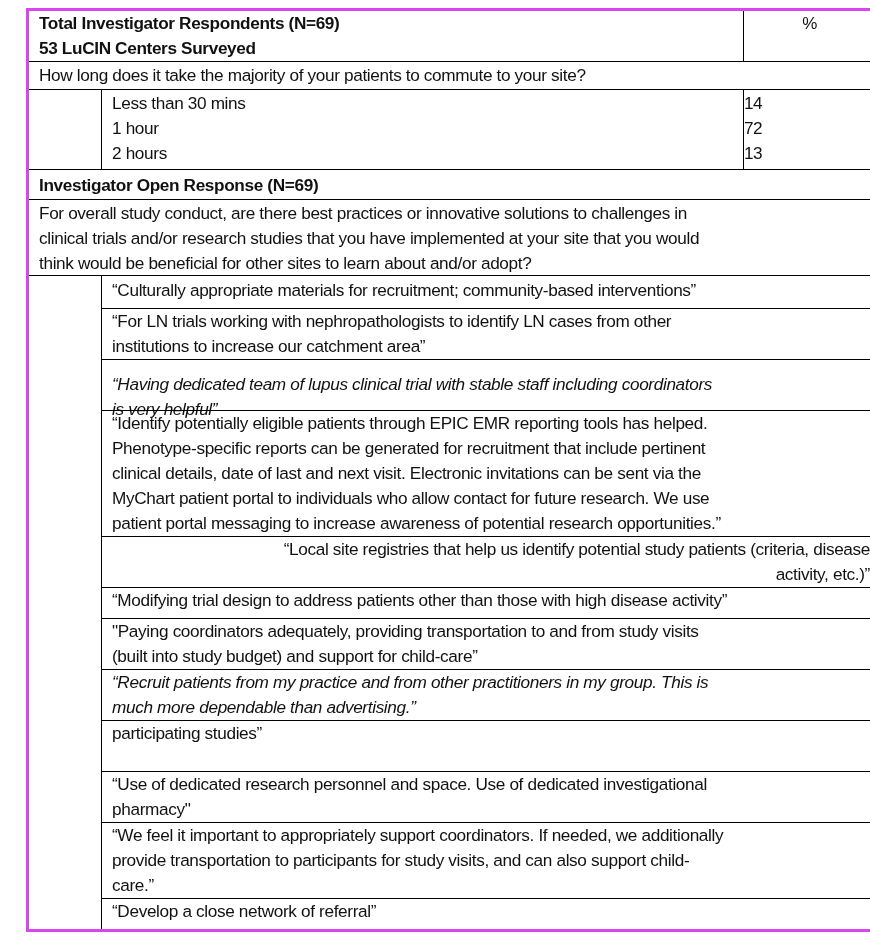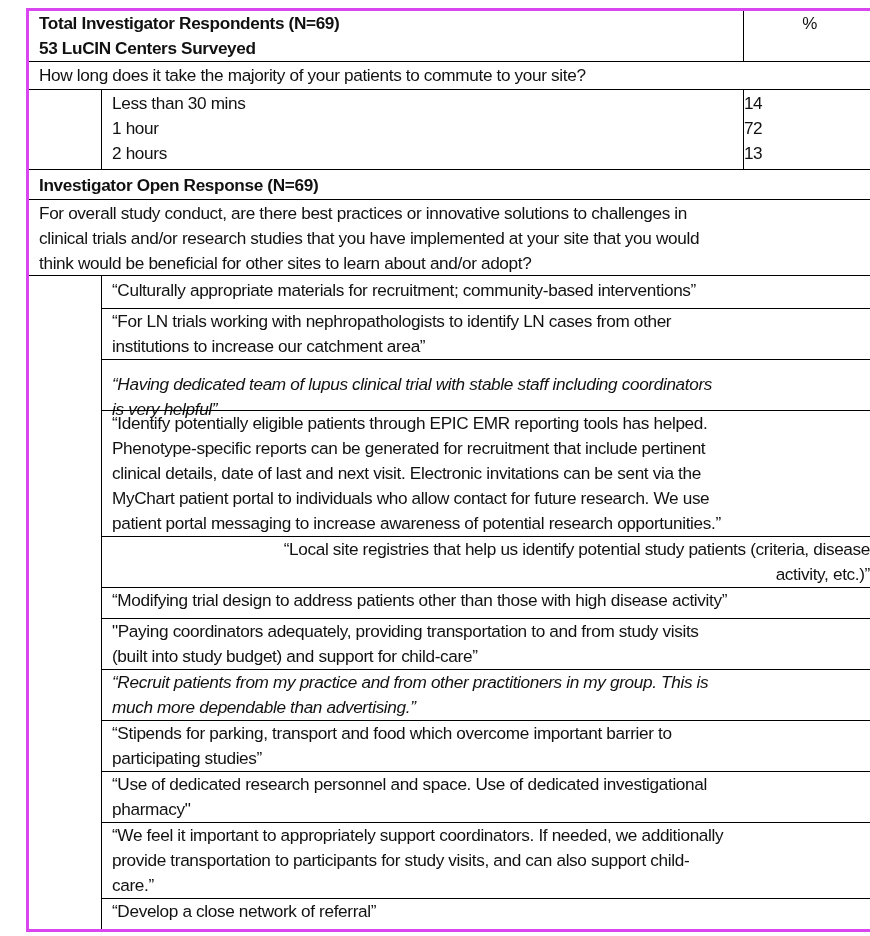--- a/index.html
+++ b/index.html
@@ -99,21 +99,20 @@
         </div>
         <div class="cell resp-item resp-text" style="min-height: 51px; padding-top: 0px;">
           <span class="line">"Paying coordinators adequately, providing transportation to and from study visits</span>
           <span class="line">(built into study budget) and support for child-care”</span>
         </div>
         <div class="cell resp-item resp-text" style="min-height: 51px; padding-top: 0px; font-style: italic;">
           <span class="line">“Recruit patients from my practice and from other practitioners in my group. This is</span>
           <span class="line">much more dependable than advertising.”</span>
         </div>
         <div class="cell resp-item resp-text" style="min-height: 51px; padding-top: 0px;">
-          <span class="line">“Stipends for parking, transport and food which overcome important barrier to</span>
           <span class="line">participating studies”</span>
         </div>
         <div class="cell resp-item resp-text" style="min-height: 51px; padding-top: 0px;">
           <span class="line">“Use of dedicated research personnel and space. Use of dedicated investigational</span>
           <span class="line">pharmacy"</span>
         </div>
         <div class="cell resp-item resp-text" style="min-height: 76px; padding-top: 0px;">
           <span class="line">“We feel it important to appropriately support coordinators. If needed, we additionally</span>
           <span class="line">provide transportation to participants for study visits, and can also support child-</span>
           <span class="line">care.”</span>

